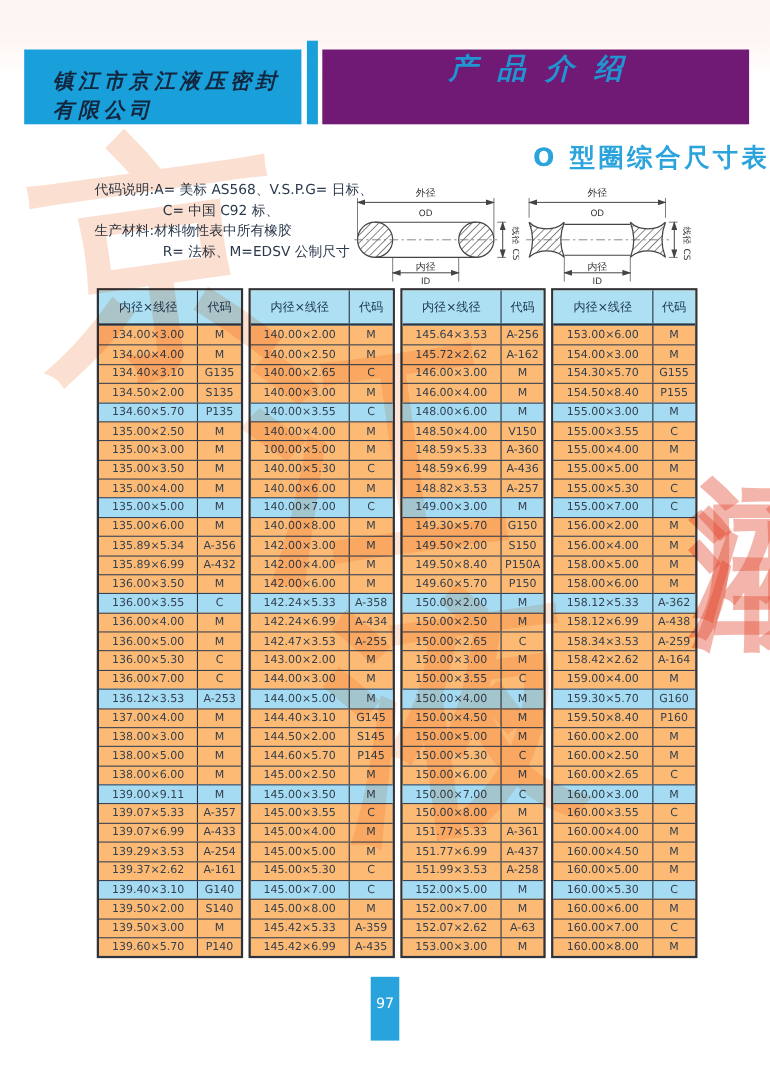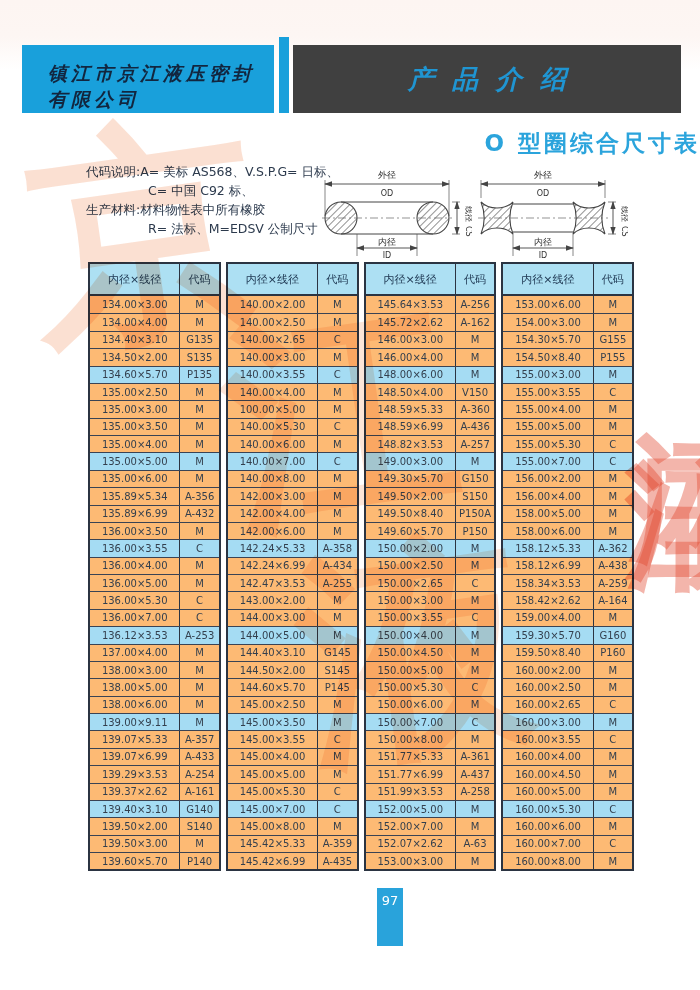--- a/index.html
+++ b/index.html
@@ -4,22 +4,22 @@
 <style>
   html,body{margin:0;padding:0;}
   body{width:700px;height:990px;position:relative;overflow:hidden;
        background:linear-gradient(180deg,#fdf5f2 0,#fdf6f3 36px,#ffffff 70px);
        font-family:"DejaVu Sans",sans-serif;}
   .abs{position:absolute;}
   
   .bar-dark{left:22px;top:45px;width:252px;height:68px;background:#19a0db;
             display:flex;align-items:flex-end;justify-content:center;}
   .bar-sep{left:279px;top:37px;width:10px;height:76px;background:#19a0db;}
-  .bar-light{left:293px;top:45px;width:388px;height:68px;background:#404040;
-             display:flex;align-items:center;justify-content:center;}
+  .bar-light{left:293px;top:45px;width:388px;height:68px;background:#701a75;
+             display:flex;align-items:flex-start;justify-content:center;}
   .company{font-family:"DejaVu Serif",serif;font-style:italic;font-weight:bold;
            font-size:19px;letter-spacing:4px;color:#12263f;padding-left:26px;}
   .section{font-family:"DejaVu Serif",serif;font-style:italic;font-weight:bold;
            font-size:26px;letter-spacing:18px;color:#1f95d2;padding-left:18px;}
   .title{left:0;top:128px;width:700px;text-align:right;font-size:23px;
          font-weight:bold;letter-spacing:3px;color:#2ba4dc;}
   
   .info{left:86px;top:162px;width:250px;color:#2c3a4d;font-size:12.5px;line-height:19px;}
   .info .ln{white-space:nowrap;}
   .info .indent{padding-left:62px;}
@@ -45,21 +45,21 @@
   
   .wm{pointer-events:none;z-index:4;mix-blend-mode:multiply;font-weight:bold;
       font-family:"DejaVu Serif",serif;line-height:1;}
   .wm-a{left:28px;top:118px;font-size:230px;color:rgba(243,153,106,.30);transform:rotate(-8deg);}
   .wm-b{left:225px;top:300px;font-size:230px;color:rgba(243,153,106,.26);transform:rotate(-8deg);}
   .wm-c{left:300px;top:535px;font-size:230px;color:rgba(243,153,106,.26);transform:rotate(-8deg);}
   .wm-d{left:628px;top:320px;font-size:140px;color:rgba(224,70,45,.40);
         writing-mode:vertical-rl;letter-spacing:14px;}
   
   .pagenum{left:337px;top:888px;width:26px;height:58px;background:#29a3db;
-           color:#fff;font-size:13px;text-align:center;padding-top:5px;box-sizing:border-box;margin-left:40px;}
+           color:#fff;font-size:13px;text-align:center;padding-top:17px;box-sizing:border-box;}
 </style>
 </head>
 <body>
 
 <div>
 
   <div class="abs bar-sep"></div>
   <div class="abs bar-dark">
     <span class="company">镇江市京江液压密封有限公司</span>
   </div>

